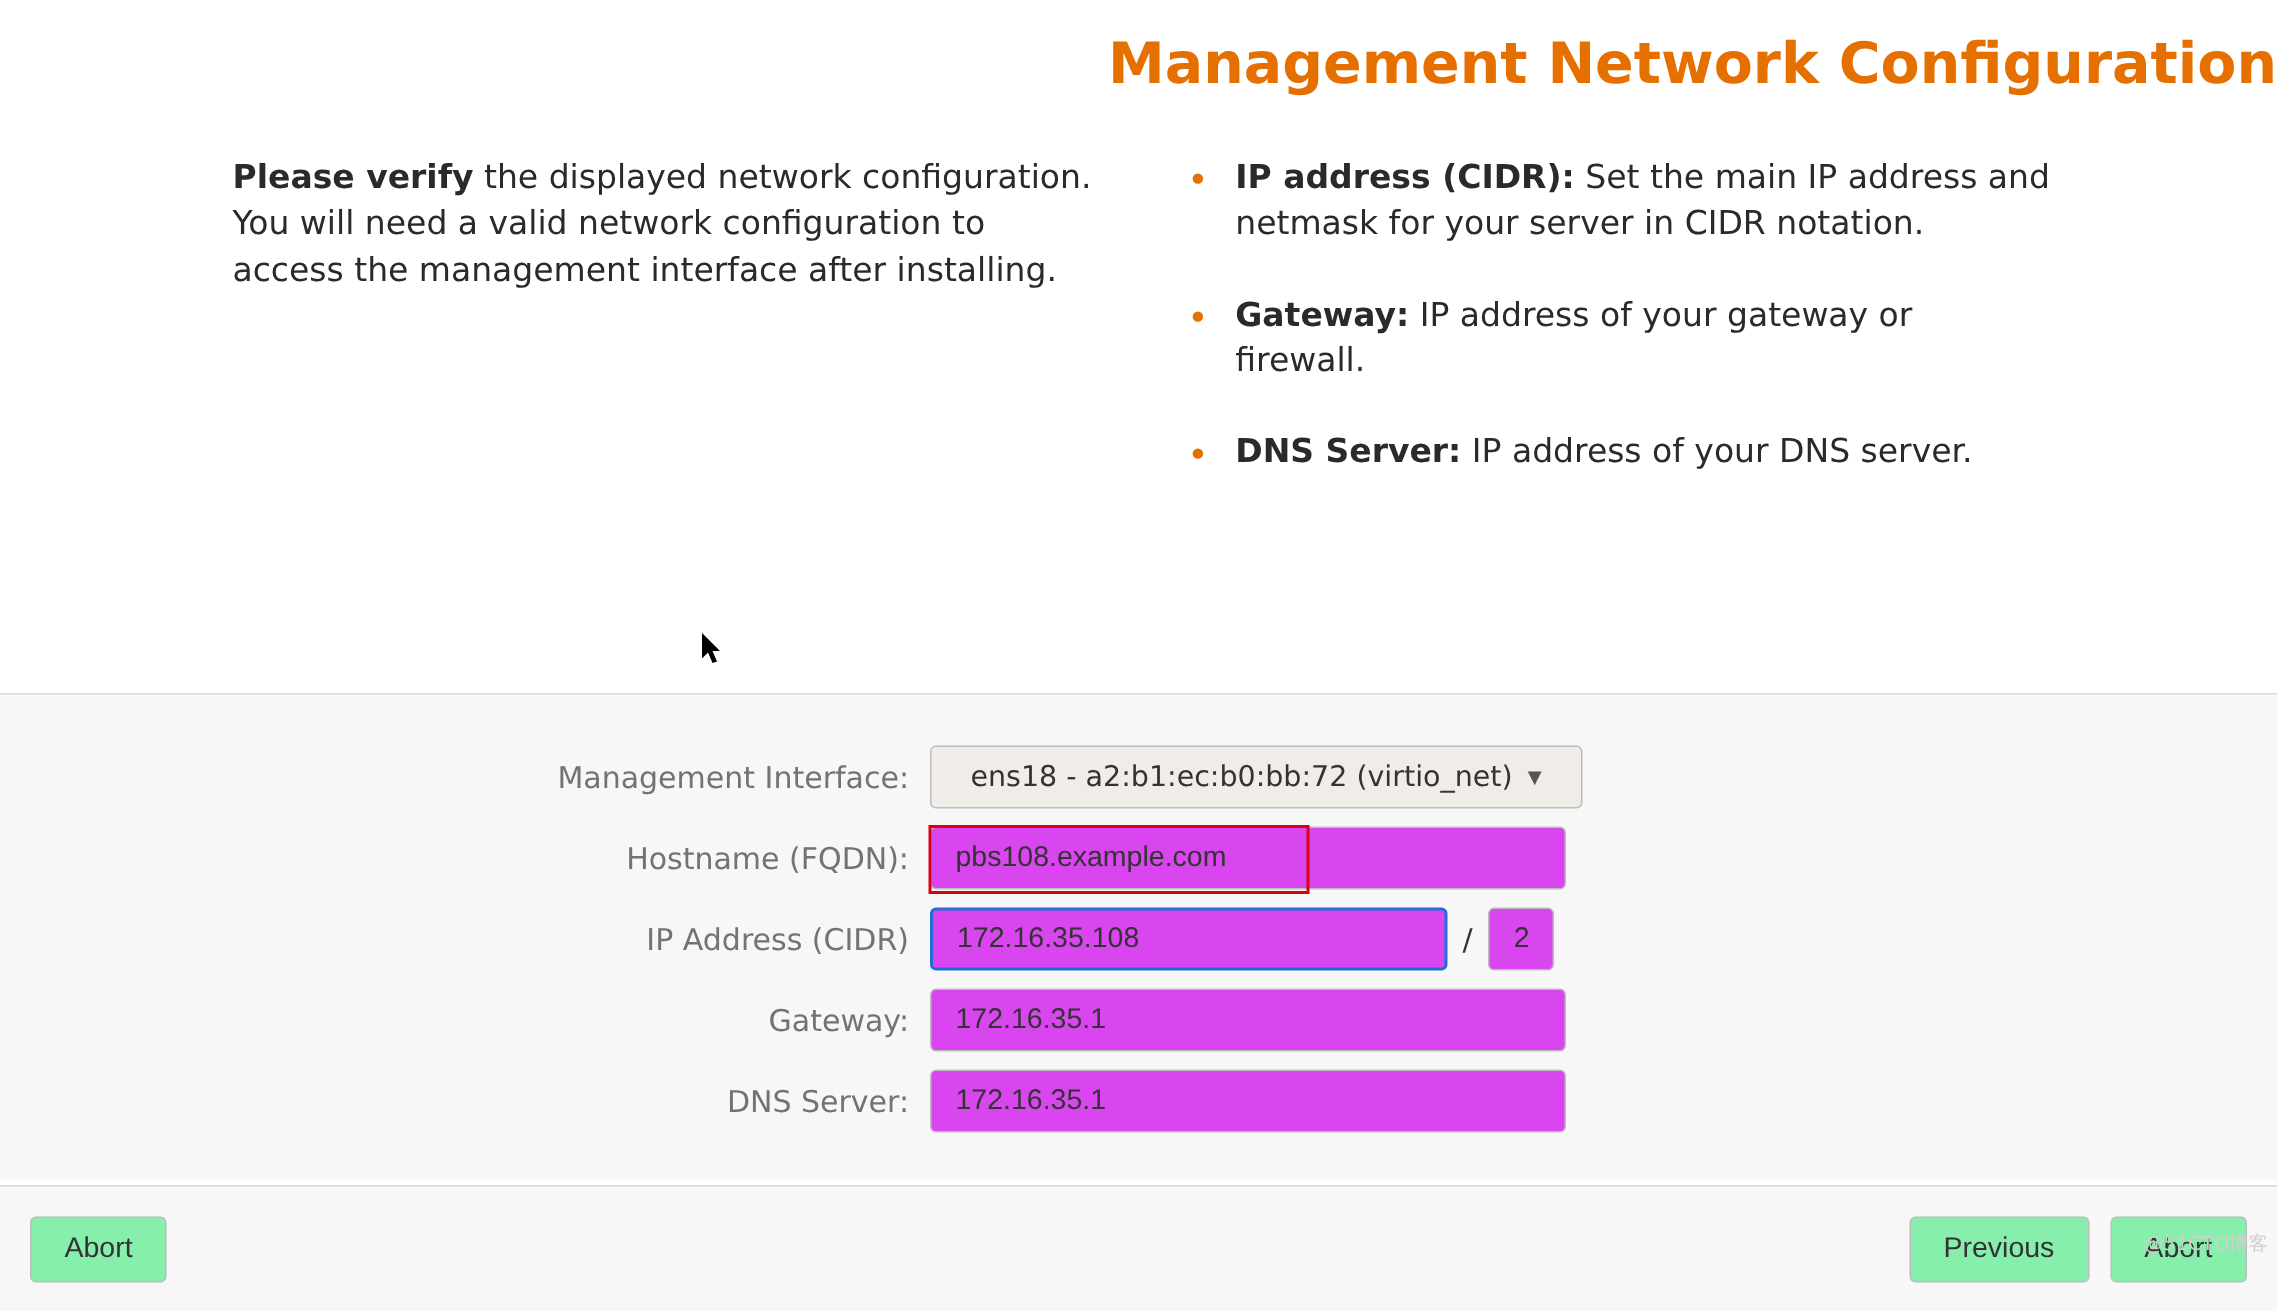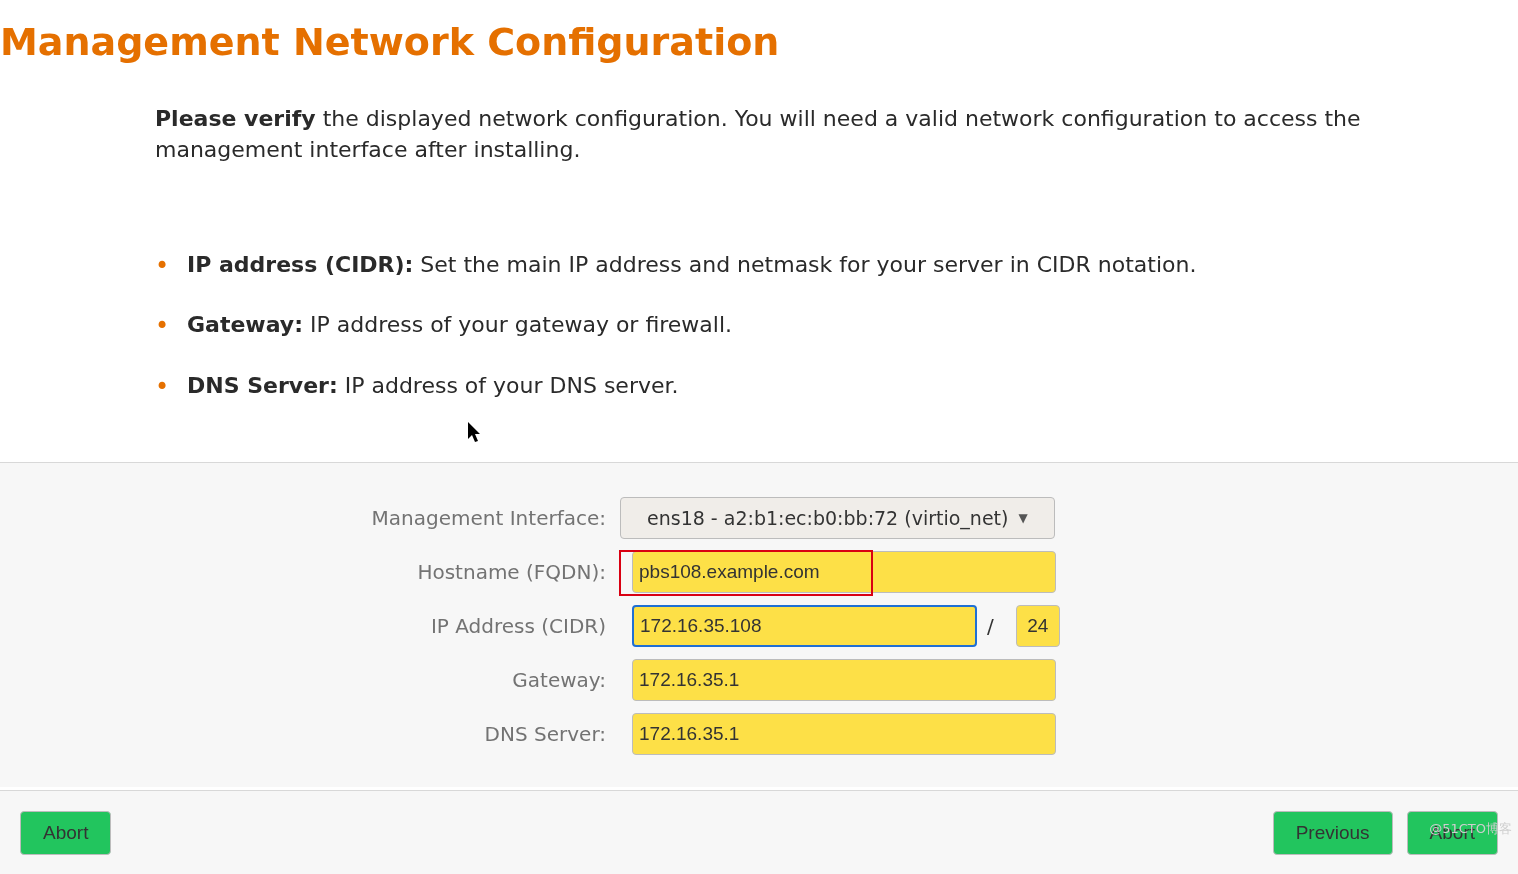--- a/index.html
+++ b/index.html
@@ -1,49 +1,49 @@
 <!DOCTYPE html>
 <html><head>
 <meta charset="utf-8">
 <style>
   * { box-sizing: border-box; margin: 0; padding: 0; }
   html, body { width: 1518px; height: 874px; font-family: "DejaVu Sans", "Liberation Sans", Arial, sans-serif; background: #fff; color: #333; }
   .page { width: 1518px; height: 874px; position: relative; }
 
-  .title { text-align: left; font-size: 38px; font-weight: bold; color: #e57000; padding-top: 20px; padding-bottom: 30px; }
+  .title { text-align: right; font-size: 38px; font-weight: bold; color: #e57000; padding-top: 20px; padding-bottom: 30px; }
 
-  .info { display: flex; gap: 60px; padding: 10px 150px 0 155px; font-size: 22px; line-height: 1.4; color: #2a2a2a; flex-direction: column; }
+  .info { display: flex; gap: 60px; padding: 10px 150px 0 155px; font-size: 22px; line-height: 1.4; color: #2a2a2a; }
   .info-left { flex: 1; }
   .info-right { flex: 1; }
   .info-left p { margin-bottom: 24px; }
   .info-right ul { list-style: none; }
   .info-right li { position: relative; padding-left: 32px; margin-bottom: 30px; }
   .info-right li::before { content: "•"; position: absolute; left: 0; top: 0; color: #e57000; font-size: 24px; }
   b { font-weight: bold; }
 
   .cursor { position: absolute; left: 468px; top: 422px; font-size: 20px; pointer-events: none; }
 
   .form-area { position: absolute; left: 0; right: 0; top: 462px; border-top: 1px solid #d8d8d8; background: #f7f7f7; padding-top: 28px; height: 325px; }
   .form-row { display: flex; align-items: center; height: 54px; }
   .form-label { width: 620px; text-align: right; padding-right: 14px; font-size: 20px; color: #737373; }
   .form-ctrl { display: flex; align-items: center; gap: 10px; }
 
   .select-box { display: inline-flex; align-items: center; border: 1px solid #bcbcbc; background: #f0ede9; border-radius: 4px; height: 42px; padding: 0 26px; font-size: 19px; cursor: pointer; }
   .select-box .tri { margin-left: 10px; font-size: 12px; color: #555; }
 
-  .text-input { border: 1px solid #bcbcbc; background: #fde047; border-radius: 4px; height: 42px; padding: 0 6px; font-size: 19px; color: #333; width: 424px; margin-left: 12px; }
+  .text-input { border: 1px solid #bcbcbc; background: #d946ef; border-radius: 4px; height: 42px; padding: 0 16px; font-size: 19px; color: #333; width: 424px; }
   .text-input.small { width: 44px; text-align: center; }
   .text-input.focused { border: 2px solid #1f6fd4; width: 345px; }
   .red-box { position: relative; }
   .red-box::after { content: ""; position: absolute; left: -1px; top: -1px; width: 250px; height: 42px; border: 2px solid #d90012; pointer-events: none; }
   .slash { font-size: 20px; color: #333; }
 
   .footer { position: absolute; left: 0; right: 0; bottom: 0; height: 84px; border-top: 1px solid #d8d8d8; background: #f7f7f7; display: flex; align-items: center; padding: 0 20px; }
   .footer .spacer { flex: 1; }
-  .btn { border: 1px solid #bcbcbc; background: #22c55e; border-radius: 4px; height: 44px; padding: 0 22px; font-size: 19px; color: #333; cursor: pointer; margin-left: 14px; display: inline-flex; align-items: center; }
+  .btn { border: 1px solid #bcbcbc; background: #86efac; border-radius: 4px; height: 44px; padding: 0 22px; font-size: 19px; color: #333; cursor: pointer; margin-left: 14px; display: inline-flex; align-items: center; }
   .btn:first-child { margin-left: 0; }
 
   .watermark { position: absolute; right: 6px; bottom: 36px; font-size: 13px; color: #cfcfcf; }
 </style>
 </head>
 <body>
 
 <div class="page">
 
   <h1 class="title">Management Network Configuration</h1>

